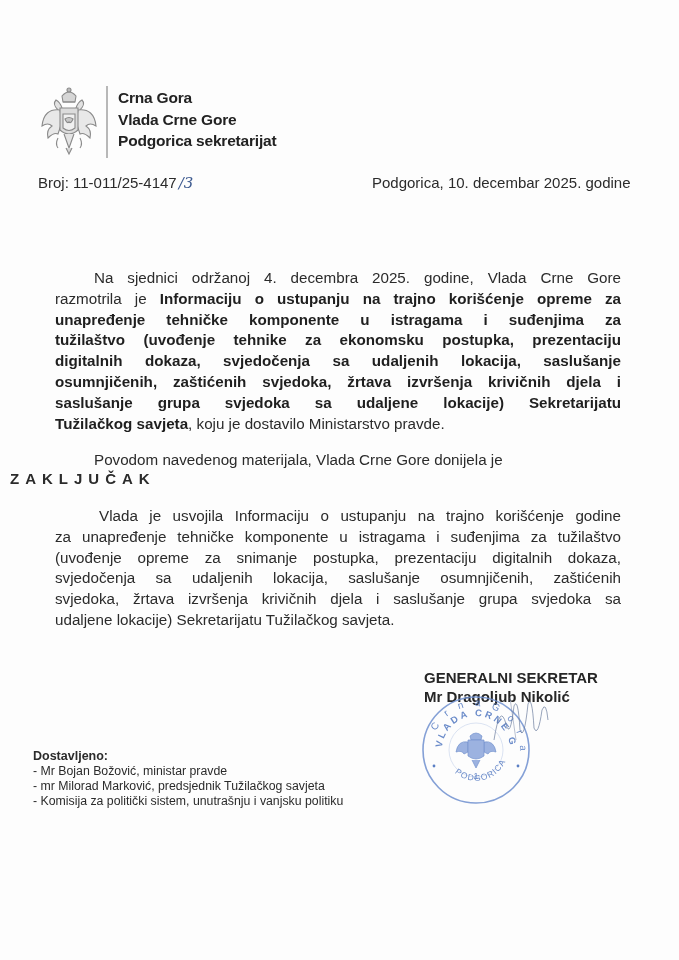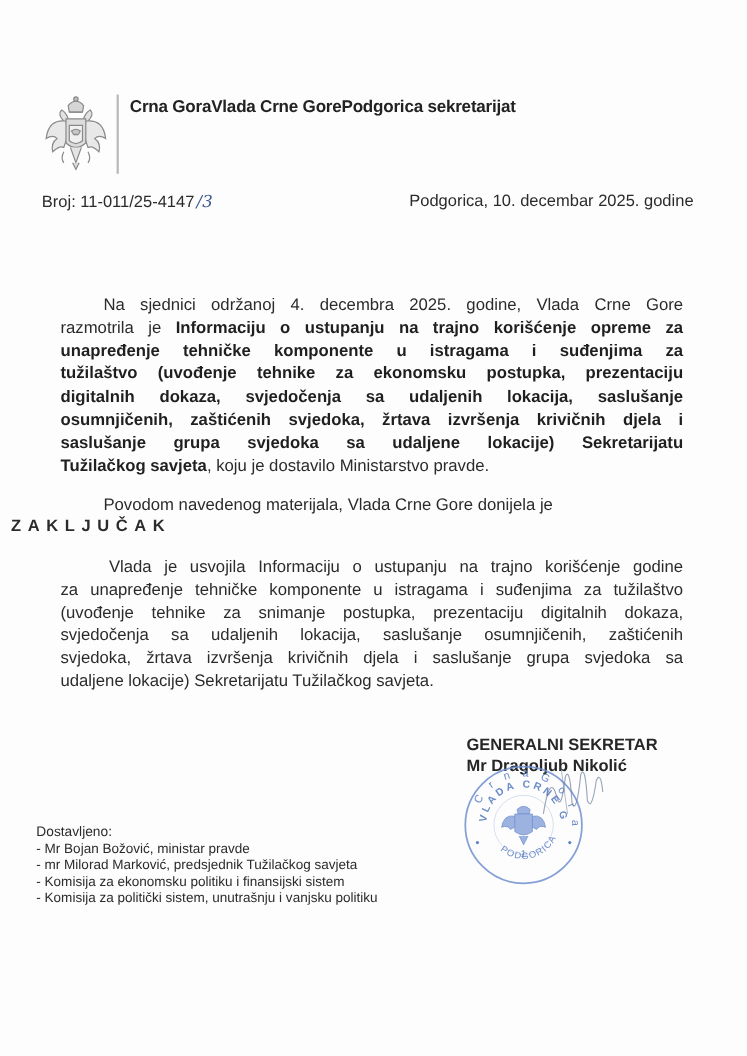--- a/index.html
+++ b/index.html
@@ -6,21 +6,21 @@
     html, body { width: 679px; height: 960px; background: #ffffff; overflow: hidden; }
     body { position: relative; font-family: "Liberation Sans", sans-serif; color: #2a2a2a; }
 
     .page { position: absolute; left: 0; top: 0; width: 679px; height: 960px; background: #fdfdfd; }
 
     
     .header { position: absolute; left: 38px; top: 86px; display: flex; align-items: flex-start; }
     .crest { width: 62px; height: 72px; position: relative; }
     .crest svg { width: 62px; height: 72px; }
     .header-rule { width: 2px; height: 72px; background: #b8b8b8; margin-left: 6px; margin-right: 10px; }
-    .header-lines { display: flex; padding-top: 1px; }
+    .header-lines { display: flex; flex-direction: column; padding-top: 1px; }
     .header-lines span { font-size: 15.5px; font-weight: bold; line-height: 21.5px; color: #222; letter-spacing: -0.2px; }
 
     .ref-row { position: absolute; top: 174px; left: 38px; width: 600px; font-size: 15px; color: #2b2b2b; }
     .ref-number { position: absolute; left: 0; top: 0; }
     .ref-suffix { font-family: "DejaVu Serif", serif; font-style: italic; color: #3d5a8f; font-size: 15px; margin-left: 2px; }
     .ref-date { position: absolute; left: 334px; top: 0; }
 
     
     .para { position: absolute; left: 55px; width: 566px; font-size: 15.2px; line-height: 20.8px; text-align: justify; color: #2b2b2b; }
     .para b { color: #1f1f1f; }
@@ -40,21 +40,21 @@
     
     .sig { position: absolute; left: 424px; top: 668px; text-align: left; width: 198px; }
     .sig-title { font-size: 15px; font-weight: bold; color: #262626; line-height: 19px; display: block; }
     .sig-name { font-size: 15px; font-weight: bold; color: #262626; line-height: 19px; display: block; }
 
     .stamp { position: absolute; left: 420px; top: 694px; width: 112px; height: 112px; }
     .signature-scribble { position: absolute; left: 490px; top: 690px; width: 70px; height: 60px; }
 
     
     .dist { position: absolute; left: 33px; top: 749px; font-size: 12.3px; line-height: 15px; color: #2b2b2b; }
-    .dist-title { font-weight: normal; display: block; font-size: 12.5px; margin-bottom: 0px; }
+    .dist-title { font-weight: bold; display: block; font-size: 12.5px; margin-bottom: 0px; }
     .dist-item { display: block; }
   </style>
 </head>
 <body>
 
 <div class="page">
 
   <div class="header">
     <div class="crest">
       <svg viewBox="0 0 62 72" xmlns="http://www.w3.org/2000/svg">
@@ -107,21 +107,21 @@
 
   <div class="para p2">
     <span class="line last"><span class="indent"></span><span>Povodom navedenog materijala, Vlada Crne Gore donijela je</span></span>
   </div>
 
   <div class="title">ZAKLJUČAK</div>
 
   <div class="para p3">
     <span class="line"><span class="indent"></span><span>Vlada je usvojila Informaciju o ustupanju na trajno korišćenje godine</span></span>
     <span class="line">za unapređenje tehničke komponente u istragama i suđenjima za tužilaštvo</span>
-    <span class="line">(uvođenje tehnike za snimanje postupka, prezentaciju digitalnih dokaza,</span>
+    <span class="line">(uvođenje opreme za snimanje postupka, prezentaciju digitalnih dokaza,</span>
     <span class="line">svjedočenja sa udaljenih lokacija, saslušanje osumnjičenih, zaštićenih</span>
     <span class="line">svjedoka, žrtava izvršenja krivičnih djela i saslušanje grupa svjedoka sa</span>
     <span class="line last">udaljene lokacije) Sekretarijatu Tužilačkog savjeta.</span>
   </div>
 
   <div class="sig">
     <span class="sig-title">GENERALNI SEKRETAR</span>
     <span class="sig-name">Mr Dragoljub Nikolić</span>
   </div>
 
@@ -159,17 +159,16 @@
 
   <svg class="signature-scribble" viewBox="0 0 70 60" xmlns="http://www.w3.org/2000/svg">
     <path d="M4 50 Q10 12 16 34 Q20 50 24 16 Q28 6 30 40 Q34 52 38 14 Q42 4 44 38 Q48 48 52 20 Q56 10 58 30" fill="none" stroke="#6c7d9e" stroke-width="1" opacity="0.7"></path>
     <path d="M20 8 L26 50" fill="none" stroke="#6c7d9e" stroke-width="0.8" opacity="0.6"></path>
   </svg>
 
   <div class="dist">
     <span class="dist-title">Dostavljeno:</span>
     <span class="dist-item">- Mr Bojan Božović, ministar pravde</span>
     <span class="dist-item">- mr Milorad Marković, predsjednik Tužilačkog savjeta</span>
-    <span class="dist-item">- Komisija za ekonomsku politiku i finansijski sistem</span>
     <span class="dist-item">- Komisija za politički sistem, unutrašnju i vanjsku politiku</span>
   </div>
 
 </div>
 
 </body></html>

